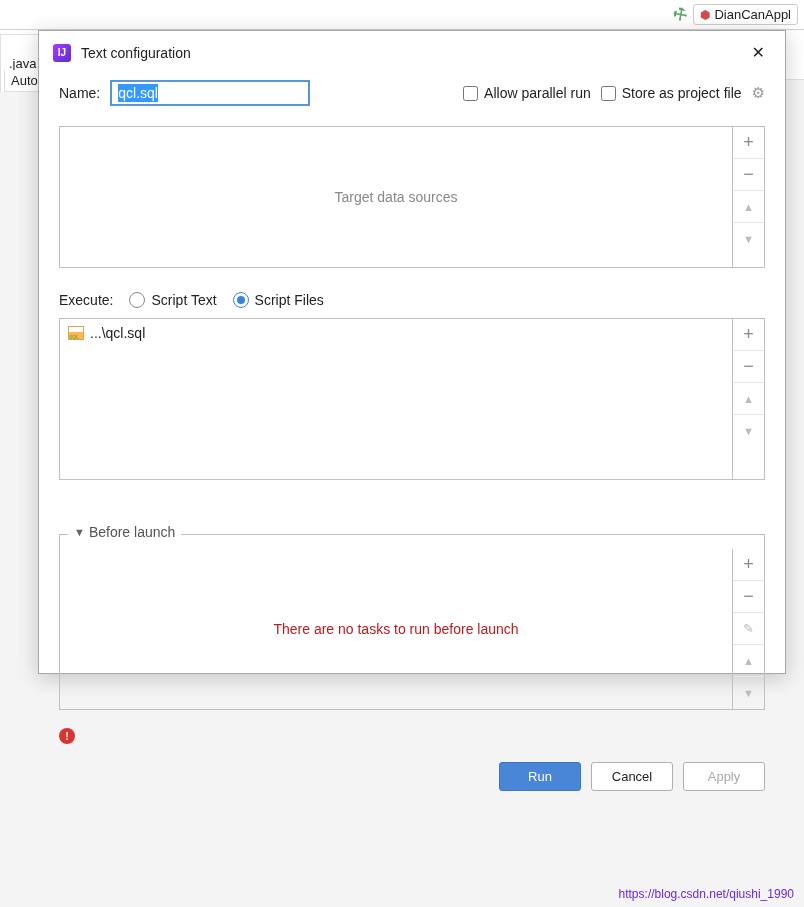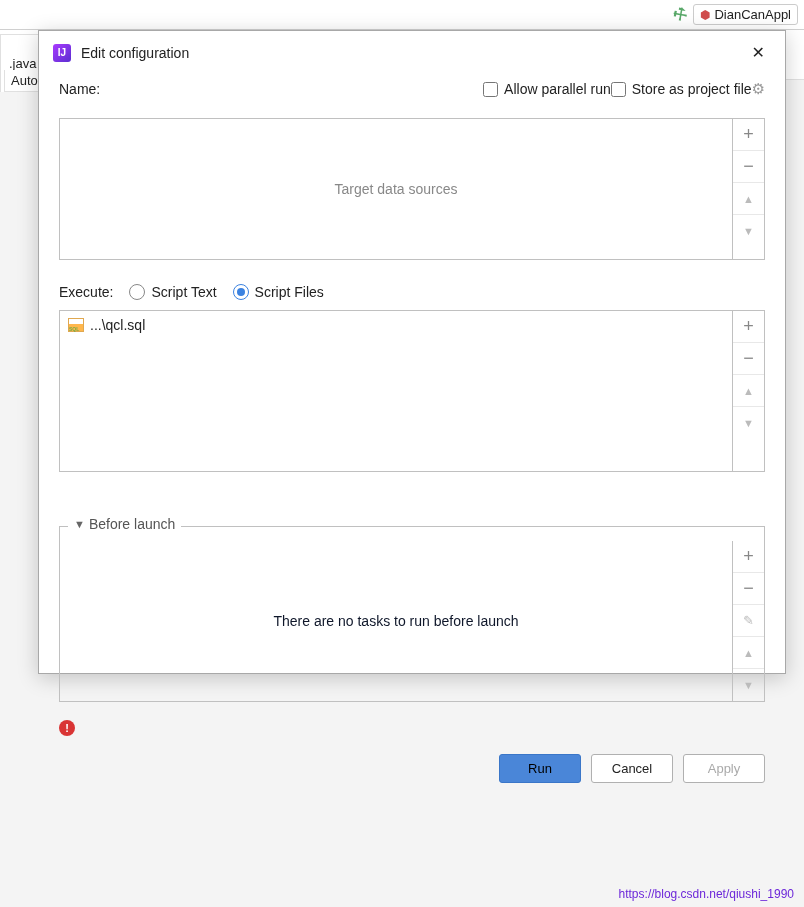--- a/index.html
+++ b/index.html
@@ -72,21 +72,21 @@
 }
 .title-text { font-size: 14px; flex: 1; }
 .close-x { font-size: 16px; cursor: pointer; padding: 2px 6px; }
 
 .content {
   padding: 8px 20px 14px 20px;
   flex: 1;
   display: flex;
   flex-direction: column;
 }
-.row { display: flex; align-items: center; }
+.row { display: flex; align-items: center; gap: 10px; }
 .name-row { margin-bottom: 20px; }
 .name-label { font-size: 14px; }
 .name-input {
   border: 2px solid #5896d8;
   padding: 3px 6px;
   font-size: 14px;
   width: 200px;
 }
 .name-input::selection { background: #3399ff; color: #fff; }
 .name-selected { background: #3399ff; color: #fff; padding: 1px 0; }
@@ -155,21 +155,21 @@
   position: absolute; top: -11px; left: 8px;
   background: #fff; padding: 0 6px;
   display: flex; align-items: center; gap: 4px;
   font-size: 14px; color: #555;
 }
 .bl-title .chev { color: #666; font-size: 11px; }
 .bl-body { display: flex; }
 .bl-content {
   flex: 1; min-height: 160px;
   display: flex; align-items: center; justify-content: center;
-  color: #0f172a; font-size: 14px;
+  color: #b91c1c; font-size: 14px;
 }
 
 .error-row {
   margin-top: 18px;
   display: flex; align-items: center; gap: 8px;
   font-size: 14px;
 }
 .err-icon {
   width: 16px; height: 16px; border-radius: 50%;
   background: #d93434; color: #fff;
@@ -182,21 +182,21 @@
   margin-top: 18px;
   display: flex; justify-content: flex-end; gap: 10px;
 }
 .btn {
   min-width: 82px; padding: 6px 14px;
   border: 1px solid #b0b0b0; border-radius: 3px;
   background: #fff; font-size: 13px; cursor: pointer;
   text-align: center;
 }
 .btn.primary {
-  background: #4a86d8; border-color: #3a76c8; color: #000000;
+  background: #4a86d8; border-color: #3a76c8; color: #ffffff;
 }
 .btn.disabled { color: #aaa; cursor: default; }
 .watermark {
   position: absolute; right: 10px; bottom: 6px;
   color: #6d28d9; font-size: 12px;
 }
 </style>
 </head>
 <body>
 
@@ -212,28 +212,29 @@
     <span>.java</span>
   </div>
 </div>
 <div class="bg-auto">
   <span>Auto</span>
 </div>
 
 <div class="dialog">
   <div class="title-bar">
     <div class="app-icon">IJ</div>
-    <div class="title-text">Edit configuration</div>
+    <div class="title-text">Text configuration</div>
     <div class="close-x">✕</div>
   </div>
 
   <div class="content">
 
     <div class="row name-row">
       <span class="name-label">Name:</span>
+      <div class="name-input"><span class="name-selected">qcl.sql</span></div>
       <div class="spacer"></div>
       <label class="chk">
         <input type="checkbox" style="">
         <span>Allow parallel run</span>
       </label>
       <label class="chk">
         <input type="checkbox" style="">
         <span>Store as project file</span>
       </label>
       <span class="gear">⚙</span>

